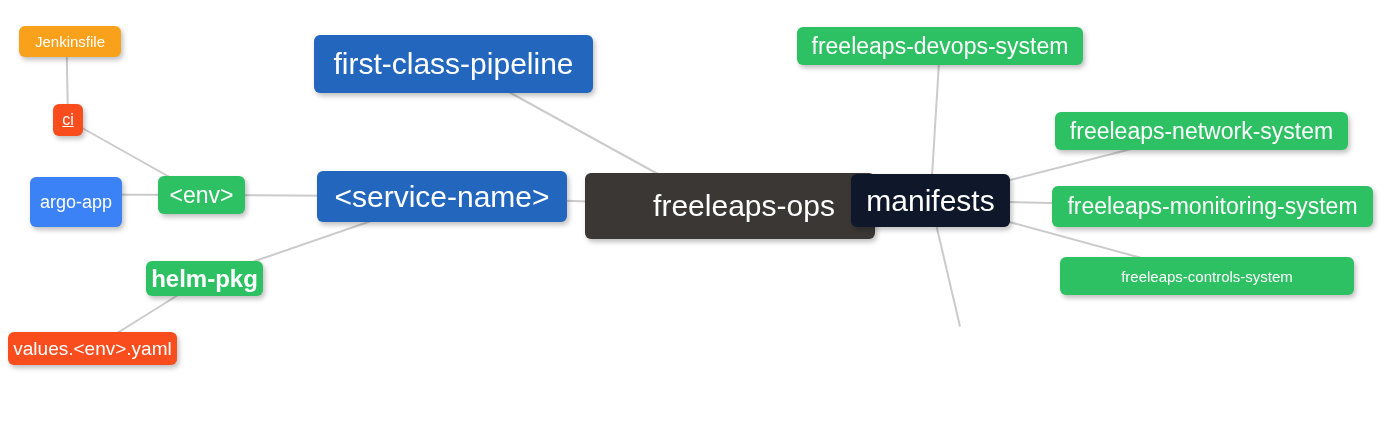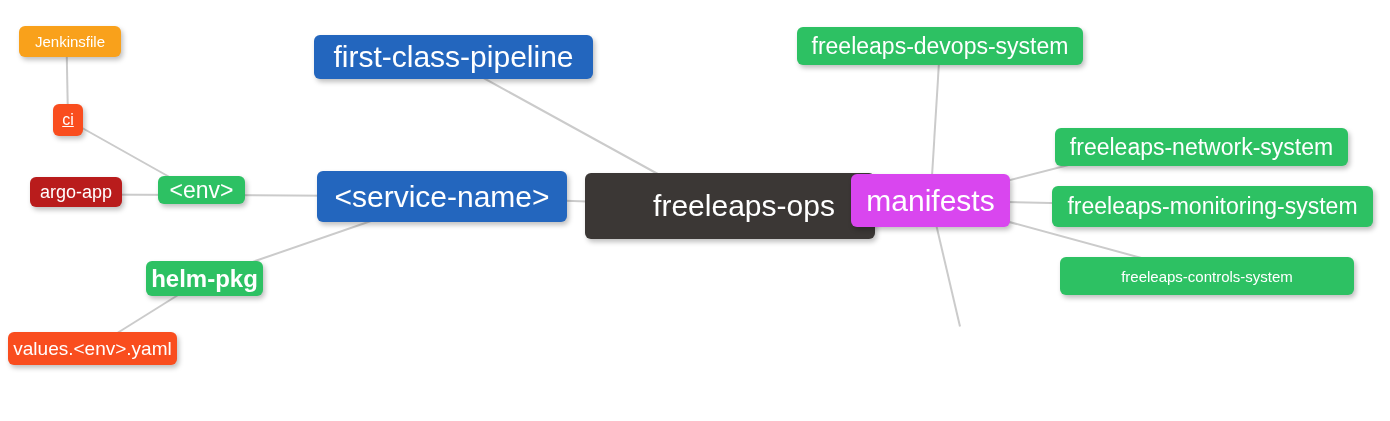--- a/index.html
+++ b/index.html
@@ -39,27 +39,27 @@
       <line x1="66.5" y1="41.5" x2="68" y2="120" stroke="#cbcbcb" stroke-width="2"></line>
       <line x1="92.5" y1="348.5" x2="204.5" y2="278.5" stroke="#cbcbcb" stroke-width="2"></line>
       <line x1="940" y1="46" x2="930.5" y2="200.5" stroke="#cbcbcb" stroke-width="2"></line>
       <line x1="1201.5" y1="131" x2="930.5" y2="200.5" stroke="#cbcbcb" stroke-width="2"></line>
       <line x1="1212.5" y1="206.5" x2="930.5" y2="200.5" stroke="#cbcbcb" stroke-width="2"></line>
       <line x1="1207.5" y1="276" x2="930.5" y2="200.5" stroke="#cbcbcb" stroke-width="2"></line>
       <line x1="960" y1="326.5" x2="930.5" y2="200.5" stroke="#cbcbcb" stroke-width="2"></line>
     </svg>
   <div id="node-layer">
       <div class="node" style="left: 585px; top: 173px; width: 262px; height: 66px; background: rgb(59, 55, 53); color: rgb(255, 255, 255); font-size: 30px; padding-left: 28px;">freeleaps-ops</div>
-      <div class="node" style="left: 314px; top: 35px; width: 279px; height: 44px; background: rgb(35, 102, 190); color: rgb(255, 255, 255); font-size: 30px;">first-class-pipeline</div>
+      <div class="node" style="left: 314px; top: 35px; width: 279px; height: 58px; background: rgb(35, 102, 190); color: rgb(255, 255, 255); font-size: 30px;">first-class-pipeline</div>
       <div class="node" style="left: 317px; top: 171px; width: 250px; height: 51px; background: rgb(35, 102, 190); color: rgb(255, 255, 255); font-size: 30px;">&lt;service-name&gt;</div>
-      <div class="node" style="left: 851px; top: 174px; width: 159px; height: 53px; background: #d946ef; color: rgb(255, 255, 255); font-size: 30px;">manifests</div>
-      <div class="node" style="left: 158px; top: 176px; width: 87px; height: 28px; background: rgb(45, 193, 99); color: rgb(255, 255, 255); font-size: 23px;">&lt;env&gt;</div>
+      <div class="node" style="left: 851px; top: 174px; width: 159px; height: 53px; background: #0f172a; color: rgb(255, 255, 255); font-size: 30px;">manifests</div>
+      <div class="node" style="left: 158px; top: 176px; width: 87px; height: 38px; background: rgb(45, 193, 99); color: rgb(255, 255, 255); font-size: 23px;">&lt;env&gt;</div>
       <div class="node" style="left: 146px; top: 261px; width: 117px; height: 35px; background: rgb(45, 193, 99); color: rgb(255, 255, 255); font-size: 24px; font-weight: bold;">helm-pkg</div>
       <div class="node" style="left: 53px; top: 104px; width: 30px; height: 32px; background: rgb(249, 77, 30); color: rgb(255, 255, 255); font-size: 16px; text-decoration: underline;">ci</div>
-      <div class="node" style="left: 30px; top: 177px; width: 92px; height: 30px; background: #b91c1c; color: rgb(255, 255, 255); font-size: 18px;">argo-app</div>
+      <div class="node" style="left: 30px; top: 177px; width: 92px; height: 50px; background: #3b82f6; color: rgb(255, 255, 255); font-size: 18px;">argo-app</div>
       <div class="node" style="left: 8px; top: 332px; width: 169px; height: 33px; background: rgb(249, 77, 30); color: rgb(255, 255, 255); font-size: 19px;">values.&lt;env&gt;.yaml</div>
       <div class="node" style="left: 19px; top: 26px; width: 102px; height: 31px; background: rgb(249, 161, 27); color: rgb(255, 255, 255); font-size: 15px;">Jenkinsfile</div>
       <div class="node" style="left: 797px; top: 27px; width: 286px; height: 38px; background: rgb(45, 193, 99); color: rgb(255, 255, 255); font-size: 23px;">freeleaps-devops-system</div>
-      <div class="node" style="left: 1055px; top: 128px; width: 293px; height: 38px; background: rgb(45, 193, 99); color: rgb(255, 255, 255); font-size: 23px;">freeleaps-network-system</div>
+      <div class="node" style="left: 1055px; top: 112px; width: 293px; height: 38px; background: rgb(45, 193, 99); color: rgb(255, 255, 255); font-size: 23px;">freeleaps-network-system</div>
       <div class="node" style="left: 1052px; top: 186px; width: 321px; height: 41px; background: rgb(45, 193, 99); color: rgb(255, 255, 255); font-size: 23px;">freeleaps-monitoring-system</div>
       <div class="node" style="left: 1060px; top: 257px; width: 294px; height: 38px; background: rgb(45, 193, 99); color: rgb(255, 255, 255); font-size: 15px;">freeleaps-controls-system</div>
     </div>
 </div>
 
 </body></html>

